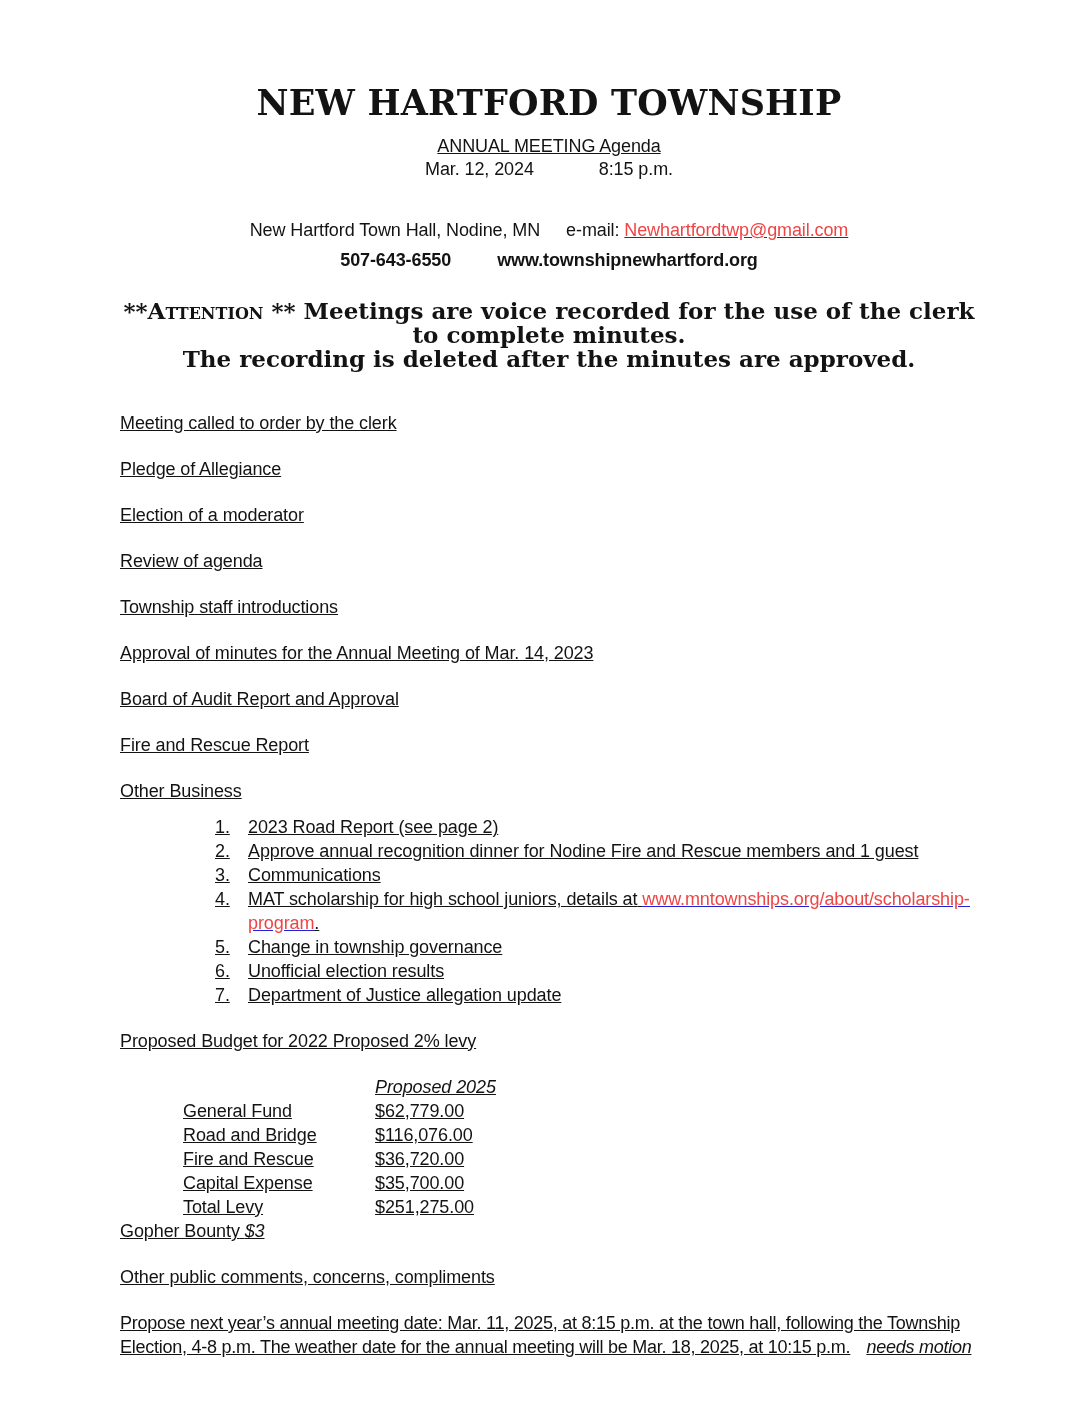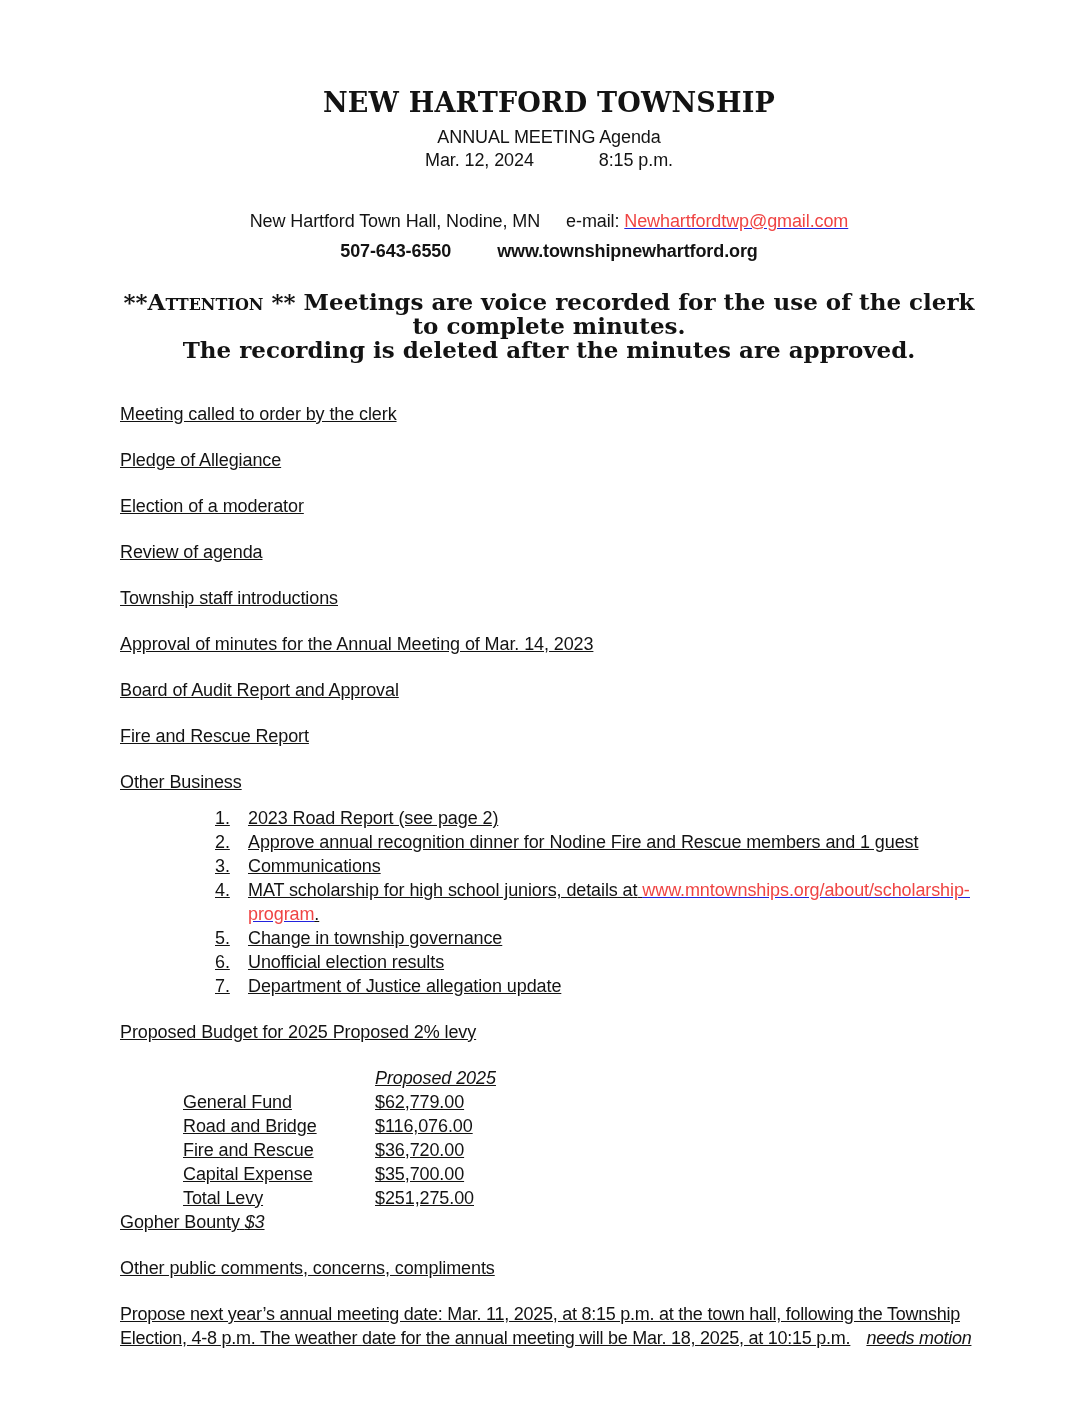--- a/index.html
+++ b/index.html
@@ -14,26 +14,26 @@
     letter-spacing: -0.1px;
     overflow: hidden;
   }
   .page { padding: 88px 110px 40px 120px; }
 
   
   .doc-header { text-align: center; }
   .title {
     font-family: "DejaVu Serif", serif;
     font-weight: bold;
-    font-size: 27px;
+    font-size: 35px;
     line-height: 30px;
     margin: 0;
     letter-spacing: 0.2px;
   }
-  .subtitle { margin-top: 8px; line-height: 23px; }
+  .subtitle { margin-top: 17px; line-height: 23px; text-decoration: underline; }
   .dateline { line-height: 23px; }
   .time-gap { margin-left: 65px; }
   .contact-line { margin-top: 34px; line-height: 30px; }
   .contact-line2 { line-height: 30px; font-weight: bold; }
   .label-gap { margin-left: 26px; }
   .site-gap { margin-left: 46px; }
   a.link, a.link span {
     color: #ef4444;
     text-decoration: underline;
     text-decoration-color: #2222DD;
@@ -142,21 +142,21 @@
         <span class="ob-num">6.</span>
         <span class="ob-text">Unofficial election results</span>
       </div>
       <div class="ob-row">
         <span class="ob-num">7.</span>
         <span class="ob-text">Department of Justice allegation update</span>
       </div>
     </div>
 
     <section class="budget">
-      <p class="budget-heading">Proposed Budget for 2025 Proposed 2% levy</p>
+      <p class="budget-heading">Proposed Budget for 2022 Proposed 2% levy</p>
       <div class="budget-header">Proposed 2025</div>
       <div class="budget-row">
         <span class="budget-label">General Fund</span>
         <span class="budget-value">$62,779.00</span>
       </div>
       <div class="budget-row">
         <span class="budget-label">Road and Bridge</span>
         <span class="budget-value">$116,076.00</span>
       </div>
       <div class="budget-row">

